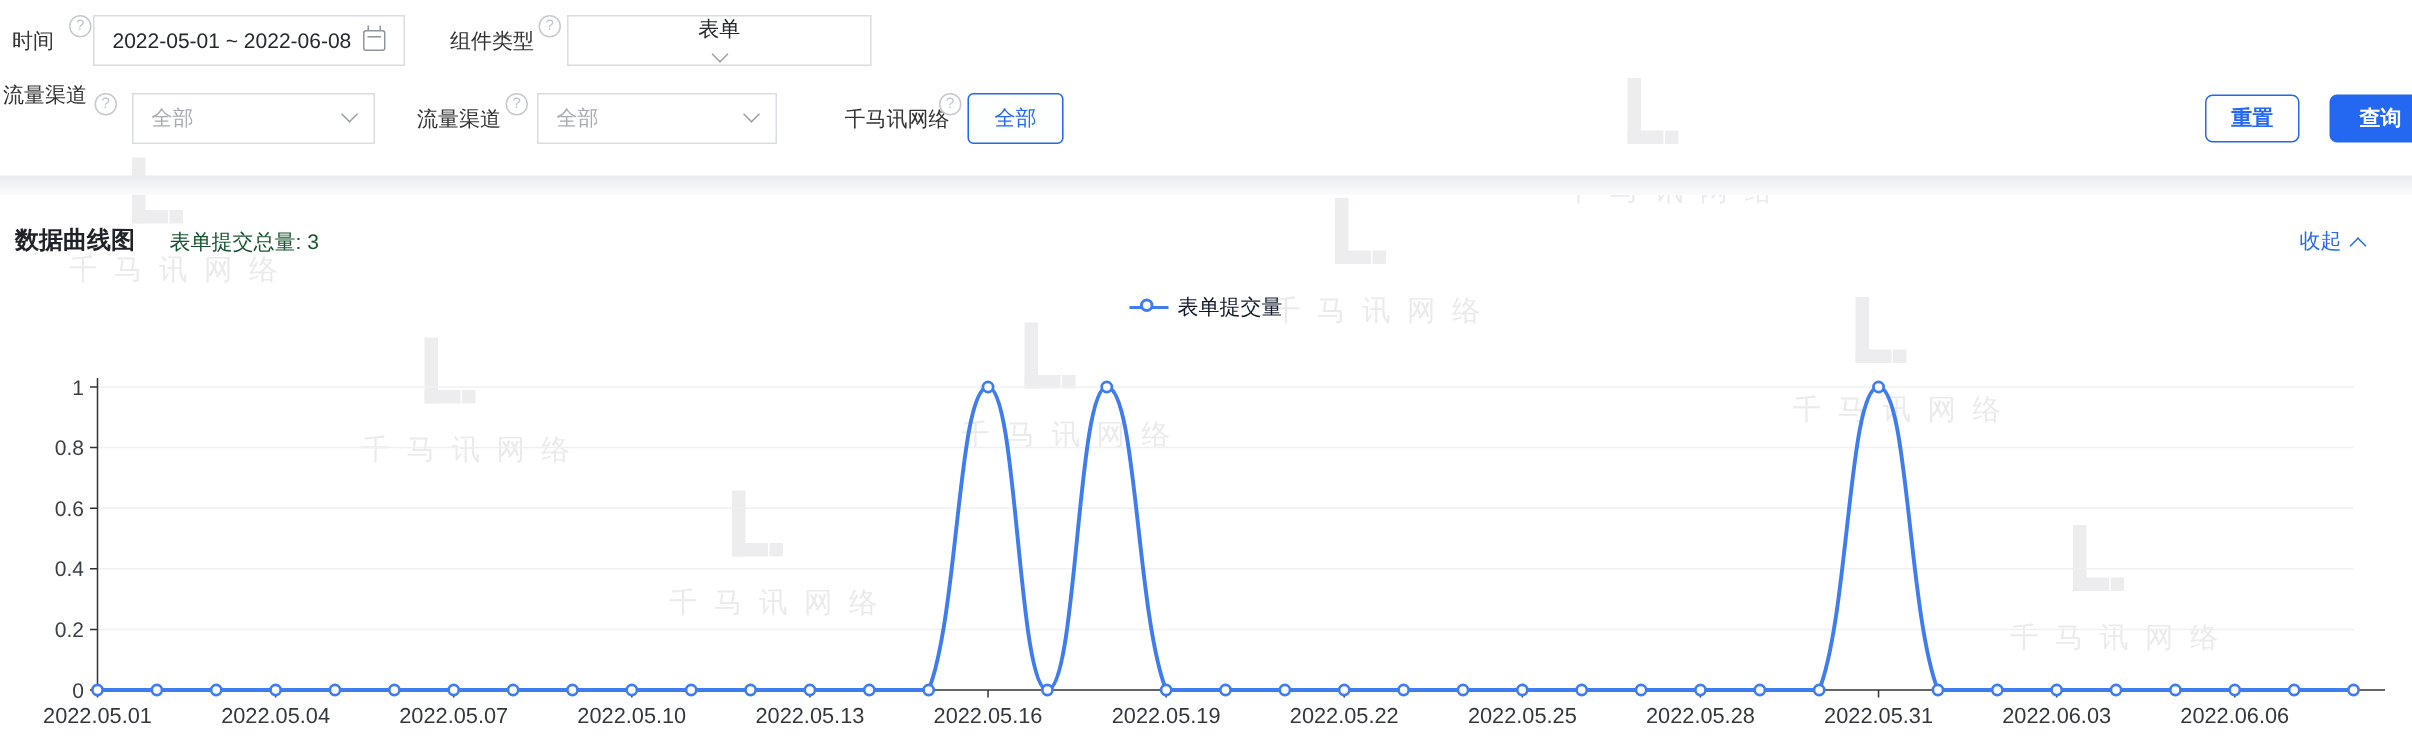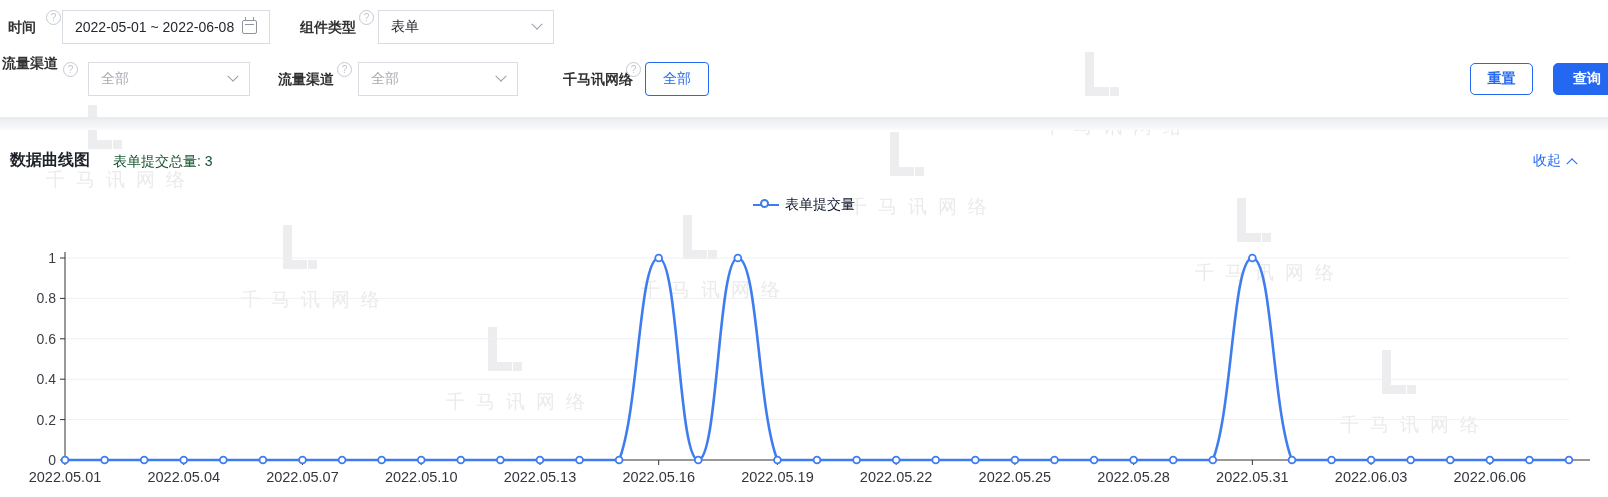--- a/index.html
+++ b/index.html
@@ -12,21 +12,21 @@
   .wm { position:absolute; }
   .wm-logo { position:relative; width:34px; height:44px; }
   .wm-logo .l1 { position:absolute; left:0; top:0; width:9px; height:44px; background:#ededef; }
   .wm-logo .l2 { position:absolute; left:0; bottom:0; width:24px; height:9px; background:#ededef; }
   .wm-logo .l3 { position:absolute; right:0; bottom:0; width:9px; height:9px; background:#ededef; }
   .wm-text { position:absolute; font-size:19px; letter-spacing:11px; color:#ebebec; white-space:nowrap; }
 
   .fg { position:relative; z-index:1; }
 
   
-  .filter-label { position:absolute; font-size:14px; font-weight:700; color:#323233; line-height:34px; }
+  .filter-label { position:absolute; font-size:14px; font-weight:400; color:#323233; line-height:34px; }
   .qicon { position:absolute; top:10px; width:15px; height:15px; border:1px solid #c6c9cf; border-radius:50%;
     color:#c0c4cc; font-size:10px; line-height:13px; text-align:center; background:#fff; }
   .ctl { position:absolute; height:34px; border:1px solid #d9dce3; border-radius:0; background:#fff;
     display:flex; align-items:center; font-size:14px; color:#25282e; padding:0 12px; cursor:pointer; }
   .ctl .grow { flex:1; }
   .ctl.gray-val { color:#a8abb2; }
   .caret { width:8px; height:8px; border-right:1.5px solid #99a0ab; border-bottom:1.5px solid #99a0ab;
     transform:rotate(45deg) translate(-2px,-2px); flex:none; }
   .cal { width:15px; height:14px; border:1.5px solid #8f949d; border-radius:2px; position:relative; flex:none; }
   .cal::before { content:""; position:absolute; left:2px; right:2px; top:2.5px; height:1.5px; background:#8f949d; }
@@ -143,21 +143,21 @@
     <div>
       <span class="filter-label" style="left:8px; top:10px;">时间</span>
       <span class="qicon" style="left:46px;">?</span>
       <div class="ctl" style="left:62px; top:10px; width:208px;">
         <span class="grow">2022-05-01 ~ 2022-06-08</span>
         <span class="cal"></span>
       </div>
 
       <span class="filter-label" style="left:300px; top:10px;">组件类型</span>
       <span class="qicon" style="left:359px;">?</span>
-      <div class="ctl" style="left:378px; top:10px; width:176px;">
+      <div class="ctl" style="left:378px; top:10px; width:203px;flex-direction:column;">
         <span class="grow">表单</span>
         <span class="caret"></span>
       </div>
 
       <span class="filter-label" style="left:2px; top:46px;">流量渠道</span>
       <span class="qicon" style="left:63px; top:62px;">?</span>
       <div class="ctl gray-val" style="left:88px; top:62px; width:162px;">
         <span class="grow">全部</span>
         <span class="caret"></span>
       </div>

